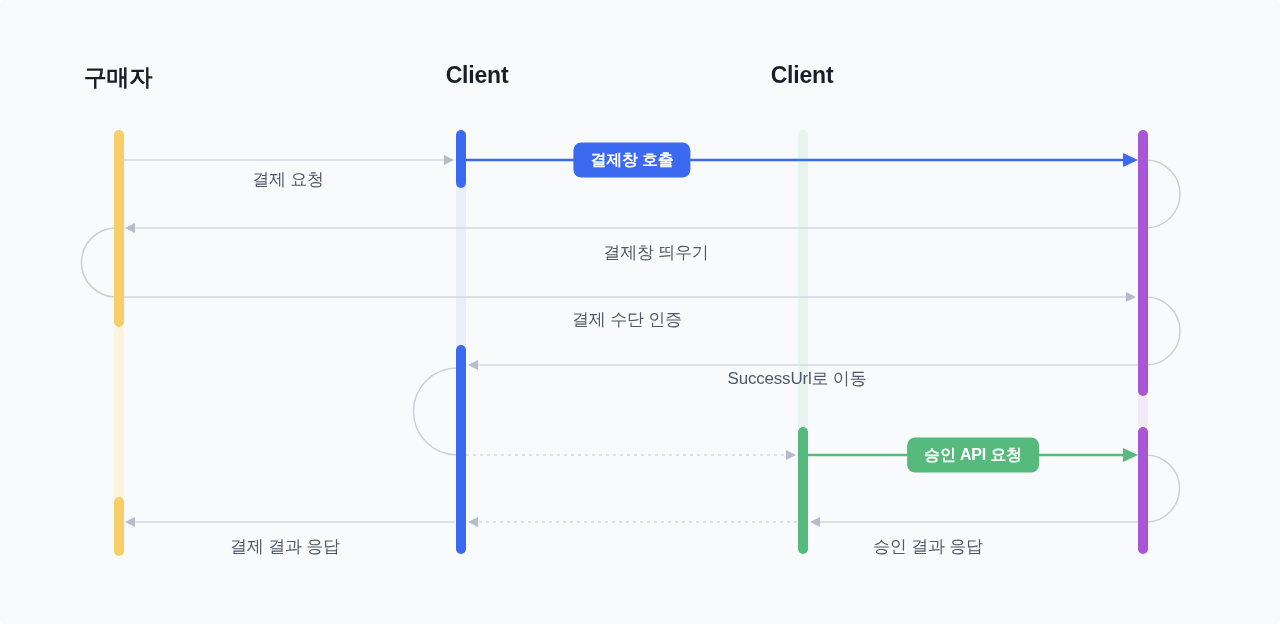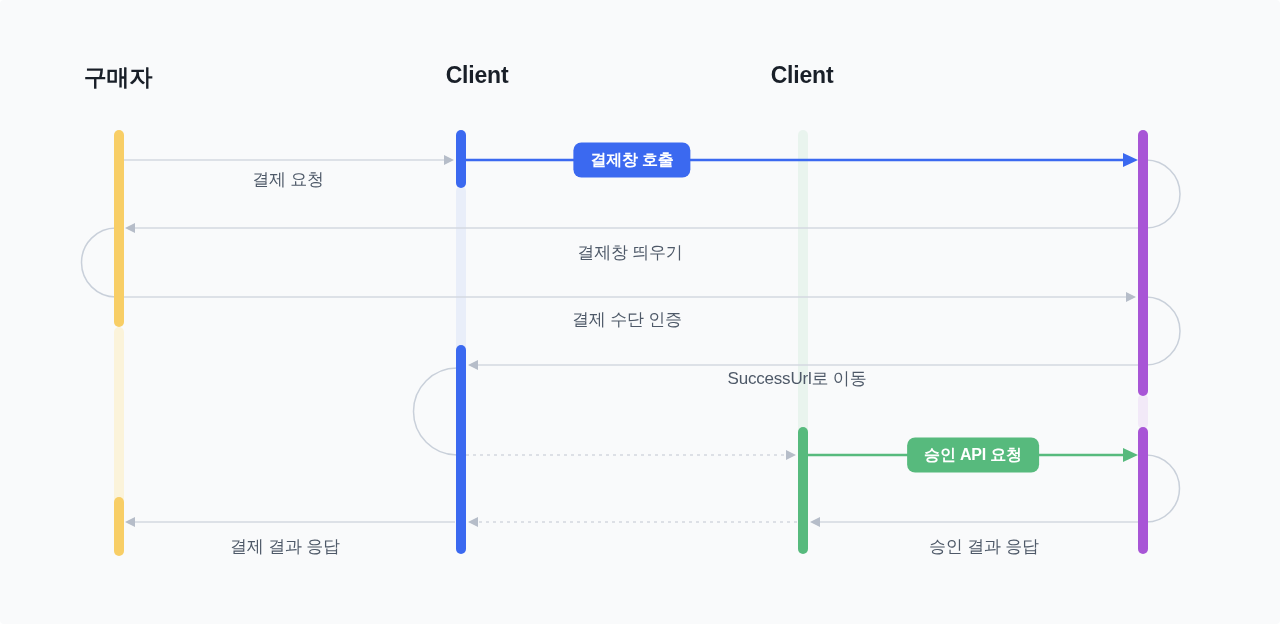--- a/index.html
+++ b/index.html
@@ -91,22 +91,22 @@
     <rect class="bar-green" x="798" y="427" width="10" height="127" rx="5"></rect>
     <rect class="bar-purple" x="1138" y="130" width="10" height="266" rx="5"></rect>
     <rect class="bar-purple" x="1138" y="427" width="10" height="127" rx="5"></rect>
   </svg>
 
   <div class="actor-label" style="left:118px">구매자</div>
   <div class="actor-label" style="left:477px">Client</div>
   <div class="actor-label" style="left:802px">Client</div>
 
   <div class="msg-label" style="left:288px;top:168px">결제 요청</div>
-  <div class="msg-label" style="left:630px;top:241px">결제창 띄우기</div>
+  <div class="msg-label" style="left:656px;top:241px">결제창 띄우기</div>
   <div class="msg-label" style="left:627px;top:308px">결제 수단 인증</div>
   <div class="msg-label" style="left:797px;top:367px">SuccessUrl로 이동</div>
-  <div class="msg-label" style="left:984px;top:535px">승인 결과 응답</div>
+  <div class="msg-label" style="left:928px;top:535px">승인 결과 응답</div>
   <div class="msg-label" style="left:285px;top:535px">결제 결과 응답</div>
 
   <div class="badge badge-blue" style="left:632px;top:160px">결제창 호출</div>
   <div class="badge badge-green" style="left:973px;top:455px">승인 API 요청</div>
 
 </div>
 
 </body></html>

